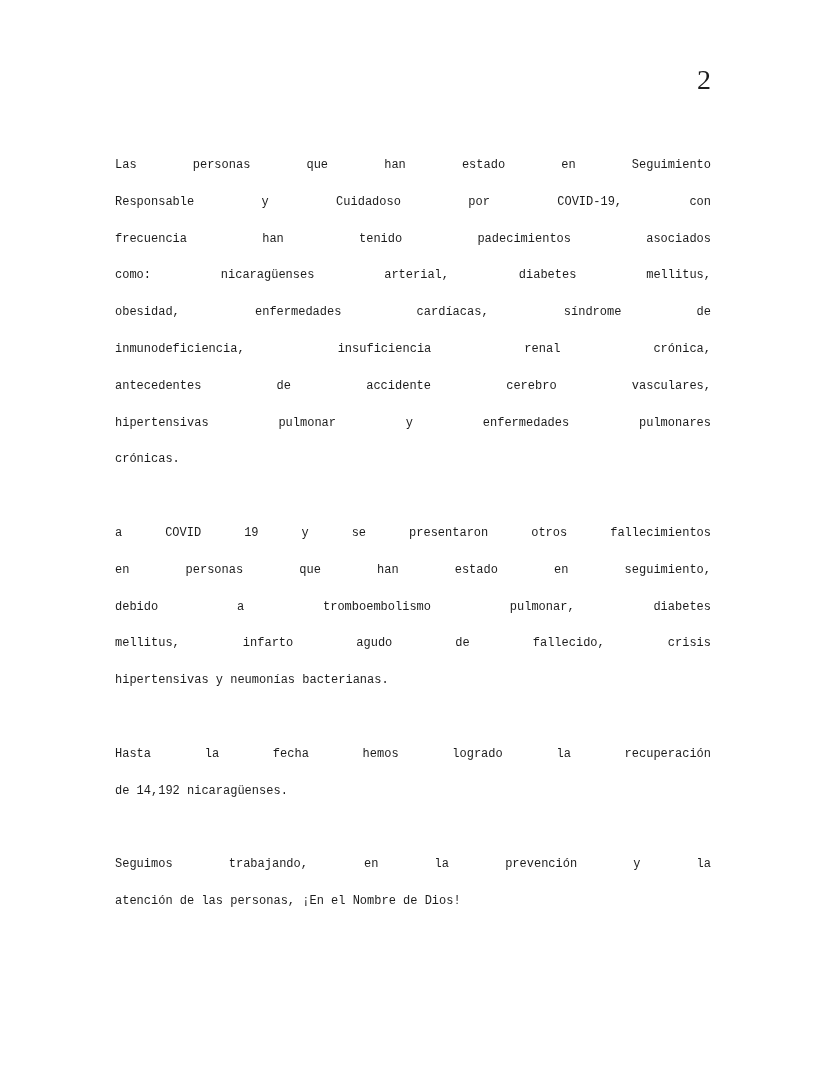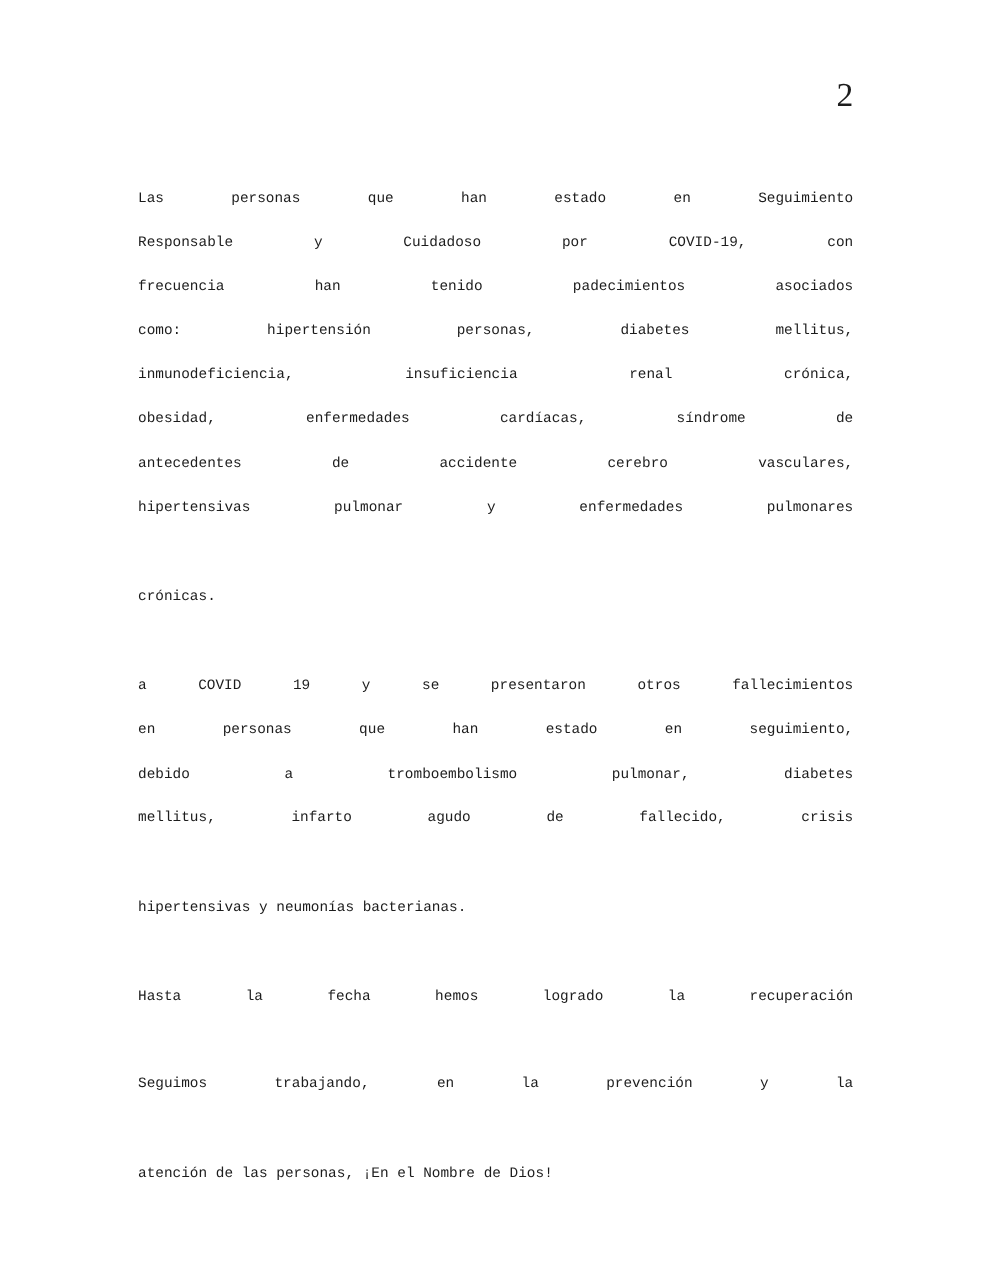--- a/index.html
+++ b/index.html
@@ -43,55 +43,55 @@
   .line {
     line-height: 36.8px;
     text-align: justify;
     text-align-last: justify;
     -moz-text-align-last: justify;
     white-space: normal;
   }
   .line.plain {
     text-align: left;
     text-align-last: left;
-    margin-top: 38px;
     -moz-text-align-last: left;
   }
 </style>
 </head>
 <body>
 
 <div class="page">
 
   <div class="page-number">2</div>
 
   <div class="content">
 
     <div class="para">
       <div class="line">Las personas que han estado en Seguimiento</div>
       <div class="line">Responsable y Cuidadoso por COVID-19, con</div>
       <div class="line">frecuencia han tenido padecimientos asociados</div>
-      <div class="line">como: hipertensión personas, diabetes mellitus,</div>
+      <div class="line">como: nicaragüenses arterial, diabetes mellitus,</div>
+      <div class="line">obesidad, enfermedades cardíacas, síndrome de</div>
       <div class="line">inmunodeficiencia, insuficiencia renal crónica,</div>
-      <div class="line">obesidad, enfermedades cardíacas, síndrome de</div>
       <div class="line">antecedentes de accidente cerebro vasculares,</div>
       <div class="line">hipertensivas pulmonar y enfermedades pulmonares</div>
       <div class="line plain">crónicas.</div>
     </div>
 
     <div class="para">
       <div class="line">a COVID 19 y se presentaron otros fallecimientos</div>
       <div class="line">en personas que han estado en seguimiento,</div>
       <div class="line">debido a tromboembolismo pulmonar, diabetes</div>
       <div class="line">mellitus, infarto agudo de fallecido, crisis</div>
       <div class="line plain">hipertensivas y neumonías bacterianas.</div>
     </div>
 
     <div class="para">
       <div class="line">Hasta la fecha hemos logrado la recuperación</div>
+      <div class="line plain">de 14,192 nicaragüenses.</div>
     </div>
 
     <div class="para">
       <div class="line">Seguimos trabajando, en la prevención y la</div>
       <div class="line plain">atención de las personas, ¡En el Nombre de Dios!</div>
     </div>
 
   </div>
 </div>
 

